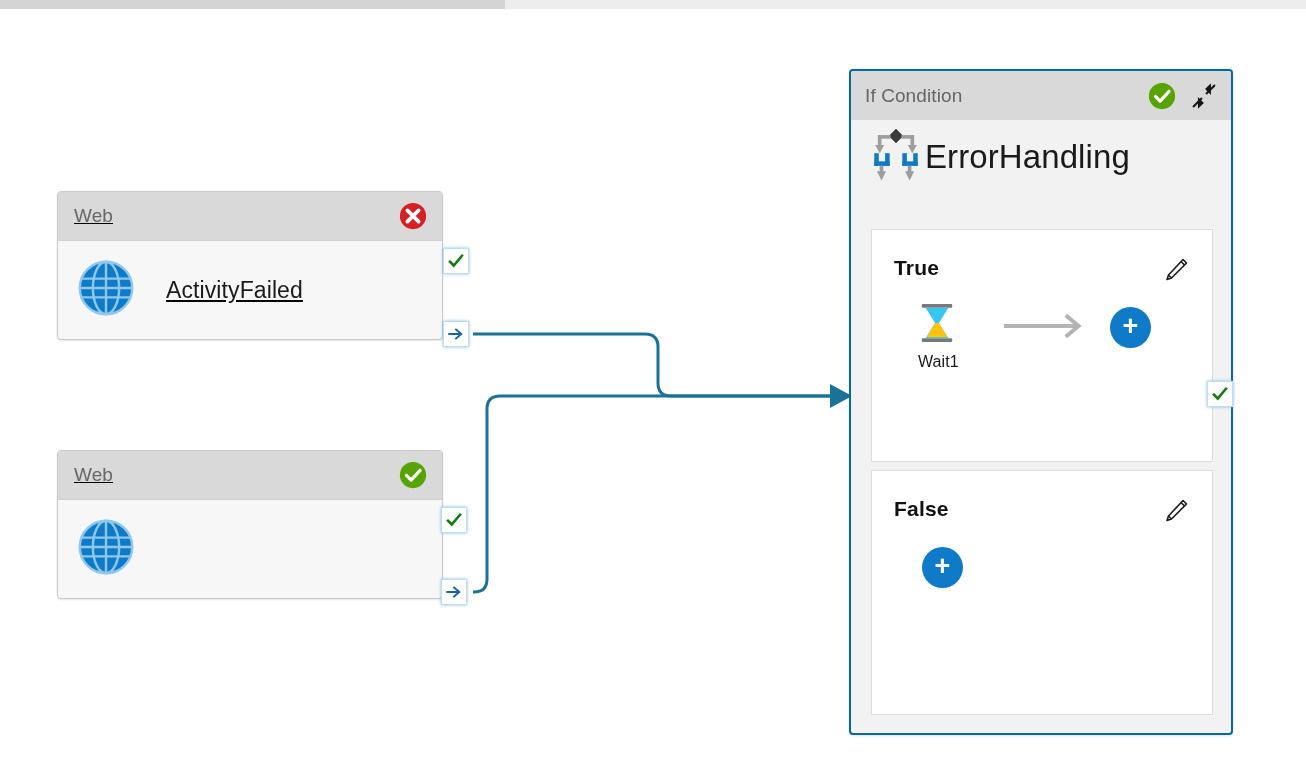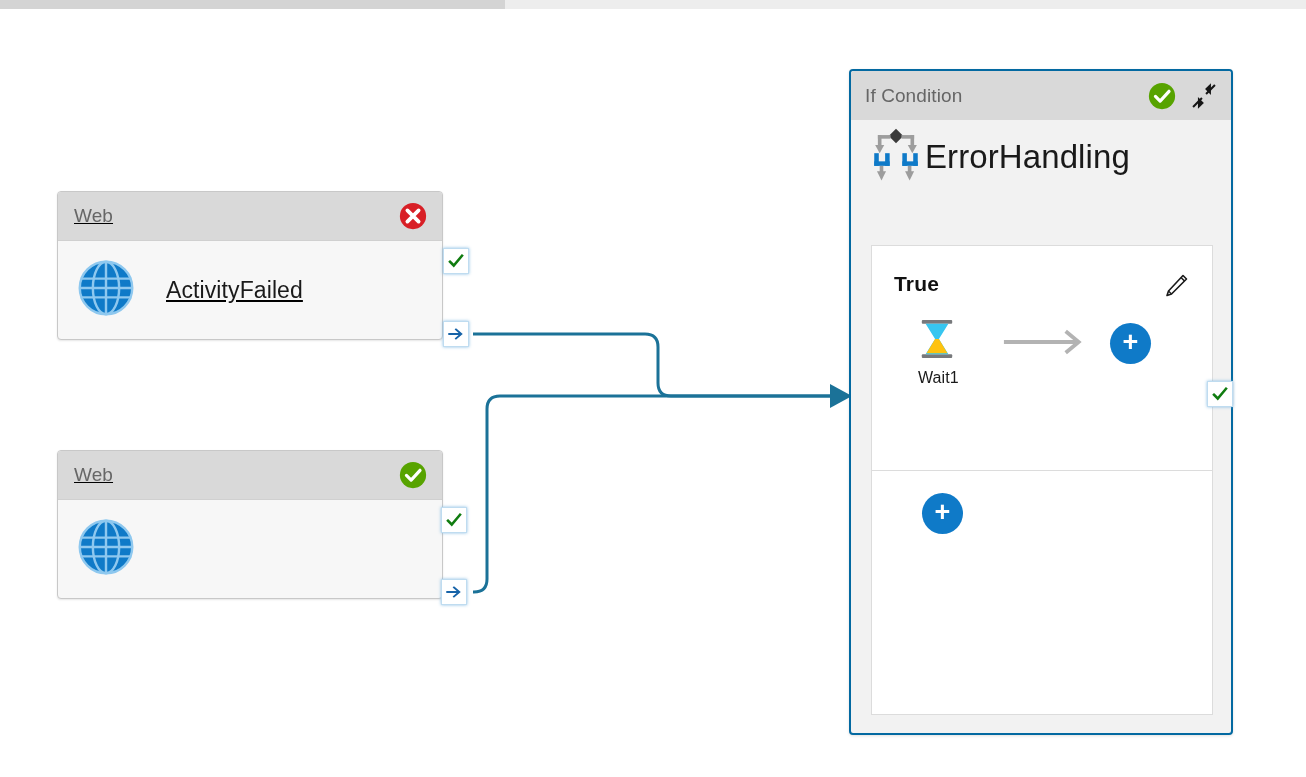--- a/index.html
+++ b/index.html
@@ -135,21 +135,21 @@
     letter-spacing: .1px;
   }
   .branch-box {
     position: absolute;
     left: 20px;
     width: 342px;
     background: #ffffff;
     border: 1px solid #dcdcdc;
     box-sizing: border-box;
   }
-  .branch-top { top: 158px; height: 233px; margin-top: 16px; }
+  .branch-top { top: 158px; height: 233px; }
   .branch-bottom { top: 399px; height: 245px; }
   .branch-head {
     display: flex;
     align-items: flex-start;
     justify-content: space-between;
     padding: 26px 22px 0 22px;
   }
   .branch-name {
     font-size: 21px;
     font-weight: bold;
@@ -377,20 +377,30 @@
             <polyline points="68,3 80,13 68,23" fill="none" stroke="#b3b3b3" stroke-width="4" stroke-linecap="square"></polyline>
           </svg>
         </span>
         <div class="add-button">
           <span class="add-plus">+</span>
         </div>
       </div>
     </div>
 
     <div class="branch-box branch-bottom">
+      <div class="branch-head">
+        <span class="branch-name">False</span>
+        <span class="edit-icon">
+          <svg viewBox="0 0 28 28" width="28" height="28">
+            <path d="M21 3.5 L24.5 7 L9.5 22 L5 23.5 L6.5 19 Z" fill="none" stroke="#1a1a1a" stroke-width="1.6" stroke-linejoin="round"></path>
+            <line x1="19" y1="5.5" x2="22.5" y2="9" stroke="#1a1a1a" stroke-width="1.6"></line>
+            <path d="M6.5 19 L9.5 22" stroke="#1a1a1a" stroke-width="1.3"></path>
+          </svg>
+        </span>
+      </div>
       <div class="add-button standalone">
         <span class="add-plus">+</span>
       </div>
     </div>
   </div>
 
   <div class="handle" style="left:1207px; top:381px;">
     <svg viewBox="0 0 24 24" width="18" height="18">
       <path d="M4 13 L9 18 L20 5" fill="none" stroke="#107c10" stroke-width="3.4" stroke-linecap="square"></path>
     </svg>

